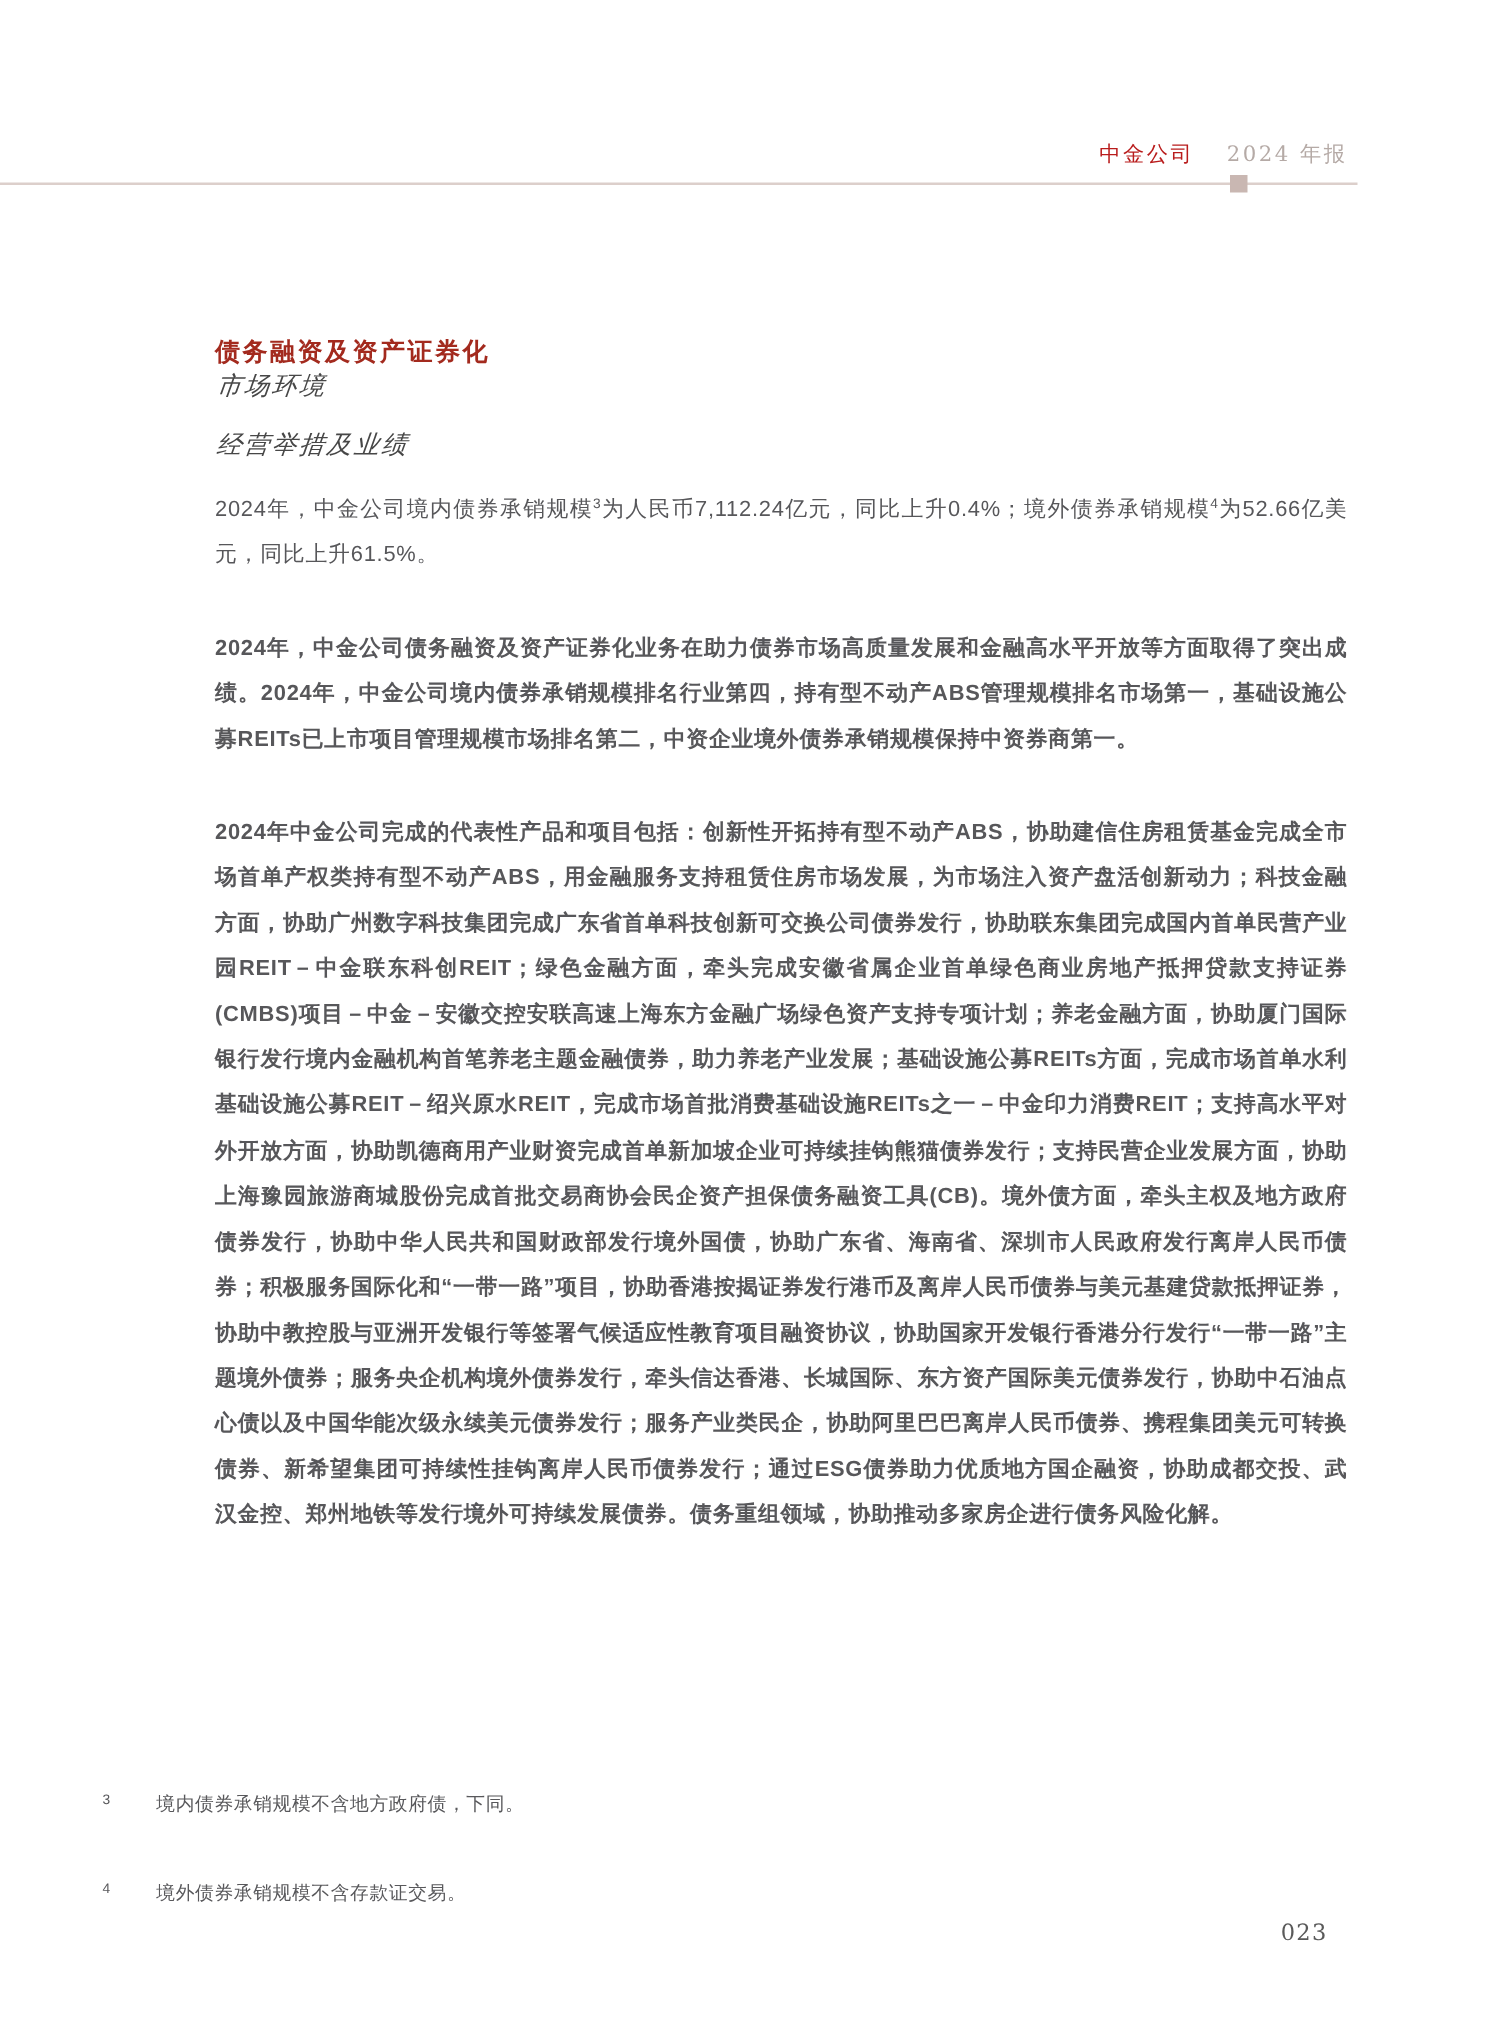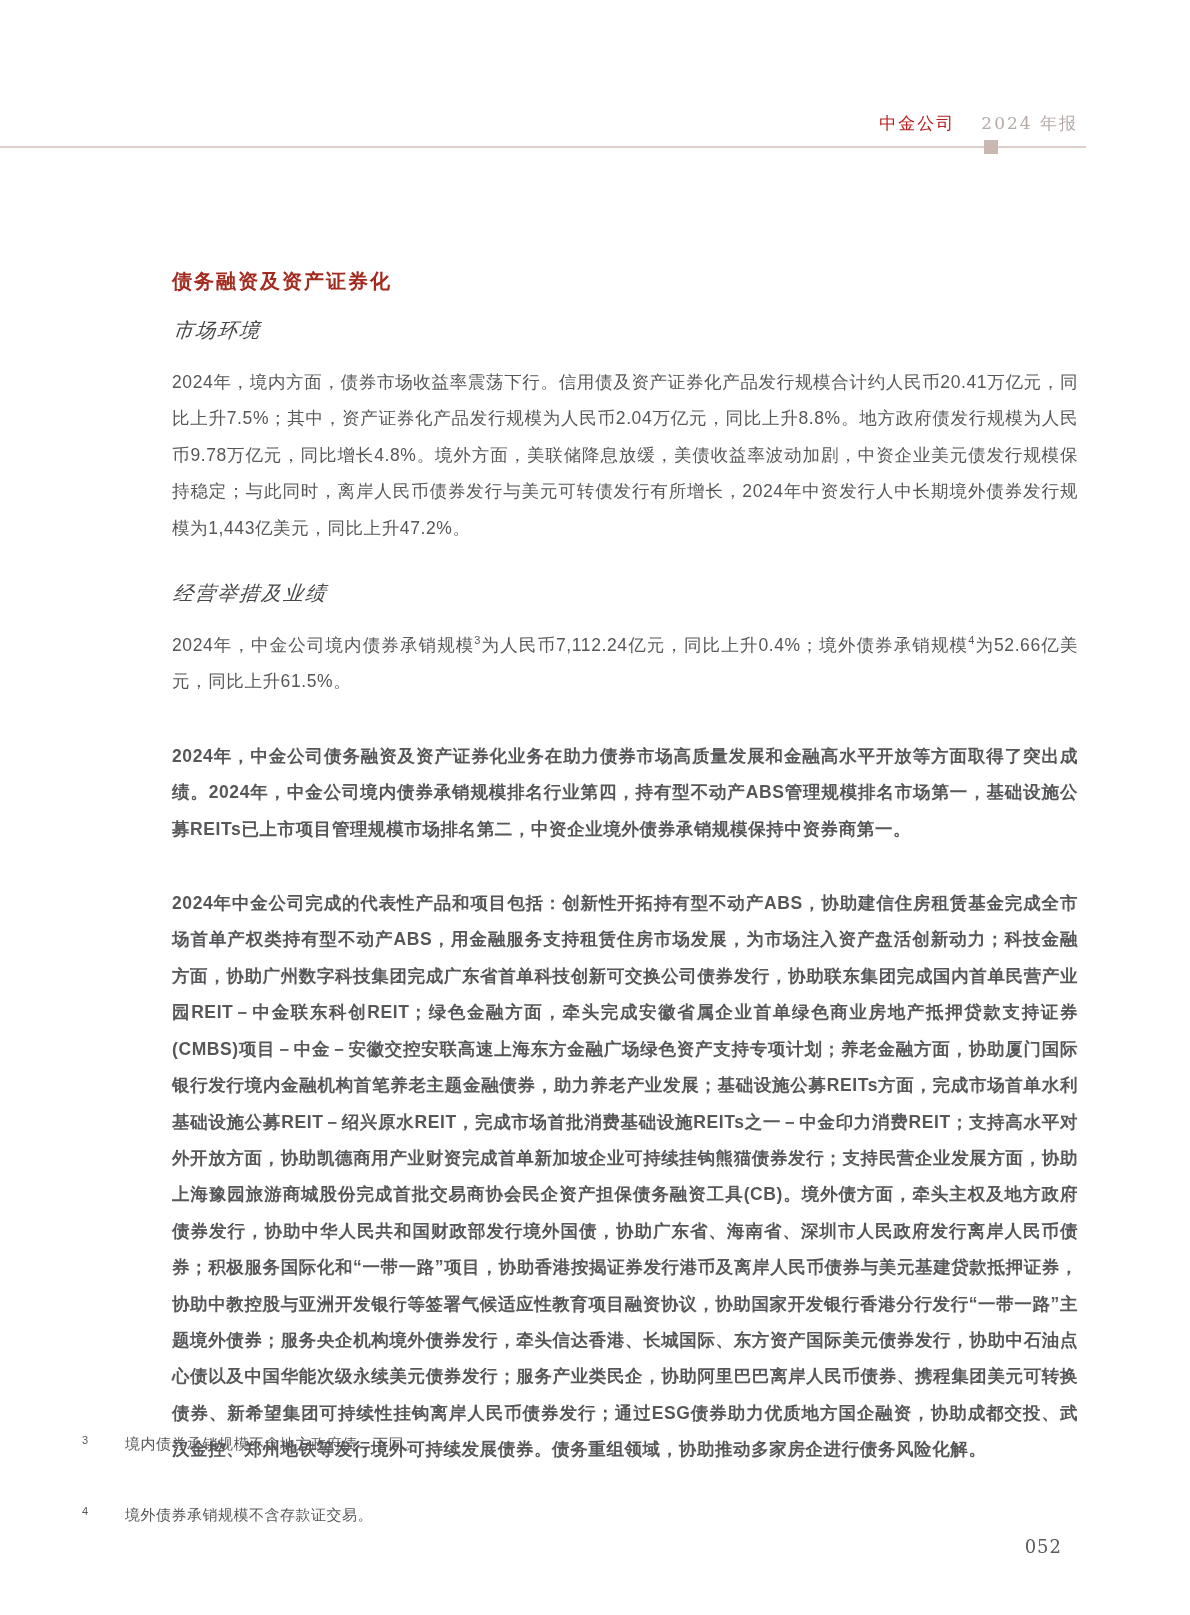--- a/index.html
+++ b/index.html
@@ -49,21 +49,20 @@
     top: 268px;
     left: 172px;
     width: 906px;
   }
 
   .section-title {
     font-size: 20px;
     font-weight: bold;
     color: #a32a1e;
     letter-spacing: 2px;
-    margin-bottom: 22px;
   }
 
   .sub-heading {
     font-family: "DejaVu Serif", "Liberation Serif", serif;
     font-style: italic;
     transform: skewX(-6deg);
     transform-origin: left bottom;
     font-size: 20px;
     color: #474747;
     letter-spacing: 2px;
@@ -134,21 +133,20 @@
 </div>
 <div class="header-rule"></div>
 <div class="header-rule-marker"></div>
 
 <div class="content">
 
   <div class="section-title">债务融资及资产证券化</div>
 
   <div class="sub-heading">市场环境</div>
 
-  <p class="para">2024年，境内方面，债券市场收益率震荡下行。信用债及资产证券化产品发行规模合计约人民币20.41万亿元，同比上升7.5%；其中，资产证券化产品发行规模为人民币2.04万亿元，同比上升8.8%。地方政府债发行规模为人民币9.78万亿元，同比增长4.8%。境外方面，美联储降息放缓，美债收益率波动加剧，中资企业美元债发行规模保持稳定；与此同时，离岸人民币债券发行与美元可转债发行有所增长，2024年中资发行人中长期境外债券发行规模为1,443亿美元，同比上升47.2%。</p>
 
   <div class="sub-heading">经营举措及业绩</div>
 
   <p class="para"><span>2024年，中金公司境内债券承销规模</span><sup class="fn-ref">3</sup><span>为人民币7,112.24亿元，同比上升0.4%；境外债券承销规模</span><sup class="fn-ref">4</sup><span>为52.66亿美元，同比上升61.5%。</span></p>
 
   <p class="para">2024年，中金公司债务融资及资产证券化业务在助力债券市场高质量发展和金融高水平开放等方面取得了突出成绩。2024年，中金公司境内债券承销规模排名行业第四，持有型不动产ABS管理规模排名市场第一，基础设施公募REITs已上市项目管理规模市场排名第二，中资企业境外债券承销规模保持中资券商第一。</p>
 
   <p class="para">2024年中金公司完成的代表性产品和项目包括：创新性开拓持有型不动产ABS，协助建信住房租赁基金完成全市场首单产权类持有型不动产ABS，用金融服务支持租赁住房市场发展，为市场注入资产盘活创新动力；科技金融方面，协助广州数字科技集团完成广东省首单科技创新可交换公司债券发行，协助联东集团完成国内首单民营产业园REIT－中金联东科创REIT；绿色金融方面，牵头完成安徽省属企业首单绿色商业房地产抵押贷款支持证券(CMBS)项目－中金－安徽交控安联高速上海东方金融广场绿色资产支持专项计划；养老金融方面，协助厦门国际银行发行境内金融机构首笔养老主题金融债券，助力养老产业发展；基础设施公募REITs方面，完成市场首单水利基础设施公募REIT－绍兴原水REIT，完成市场首批消费基础设施REITs之一－中金印力消费REIT；支持高水平对外开放方面，协助凯德商用产业财资完成首单新加坡企业可持续挂钩熊猫债券发行；支持民营企业发展方面，协助上海豫园旅游商城股份完成首批交易商协会民企资产担保债务融资工具(CB)。境外债方面，牵头主权及地方政府债券发行，协助中华人民共和国财政部发行境外国债，协助广东省、海南省、深圳市人民政府发行离岸人民币债券；积极服务国际化和“一带一路”项目，协助香港按揭证券发行港币及离岸人民币债券与美元基建贷款抵押证券，协助中教控股与亚洲开发银行等签署气候适应性教育项目融资协议，协助国家开发银行香港分行发行“一带一路”主题境外债券；服务央企机构境外债券发行，牵头信达香港、长城国际、东方资产国际美元债券发行，协助中石油点心债以及中国华能次级永续美元债券发行；服务产业类民企，协助阿里巴巴离岸人民币债券、携程集团美元可转换债券、新希望集团可持续性挂钩离岸人民币债券发行；通过ESG债券助力优质地方国企融资，协助成都交投、武汉金控、郑州地铁等发行境外可持续发展债券。债务重组领域，协助推动多家房企进行债务风险化解。</p>
 
 </div>
@@ -157,13 +155,13 @@
   <div class="footnote">
     <span class="footnote-num">3</span>
     <span class="footnote-text">境内债券承销规模不含地方政府债，下同。</span>
   </div>
   <div class="footnote">
     <span class="footnote-num">4</span>
     <span class="footnote-text">境外债券承销规模不含存款证交易。</span>
   </div>
 </div>
 
-<div class="page-number">052</div>
+<div class="page-number">023</div>
 
 </body></html>

